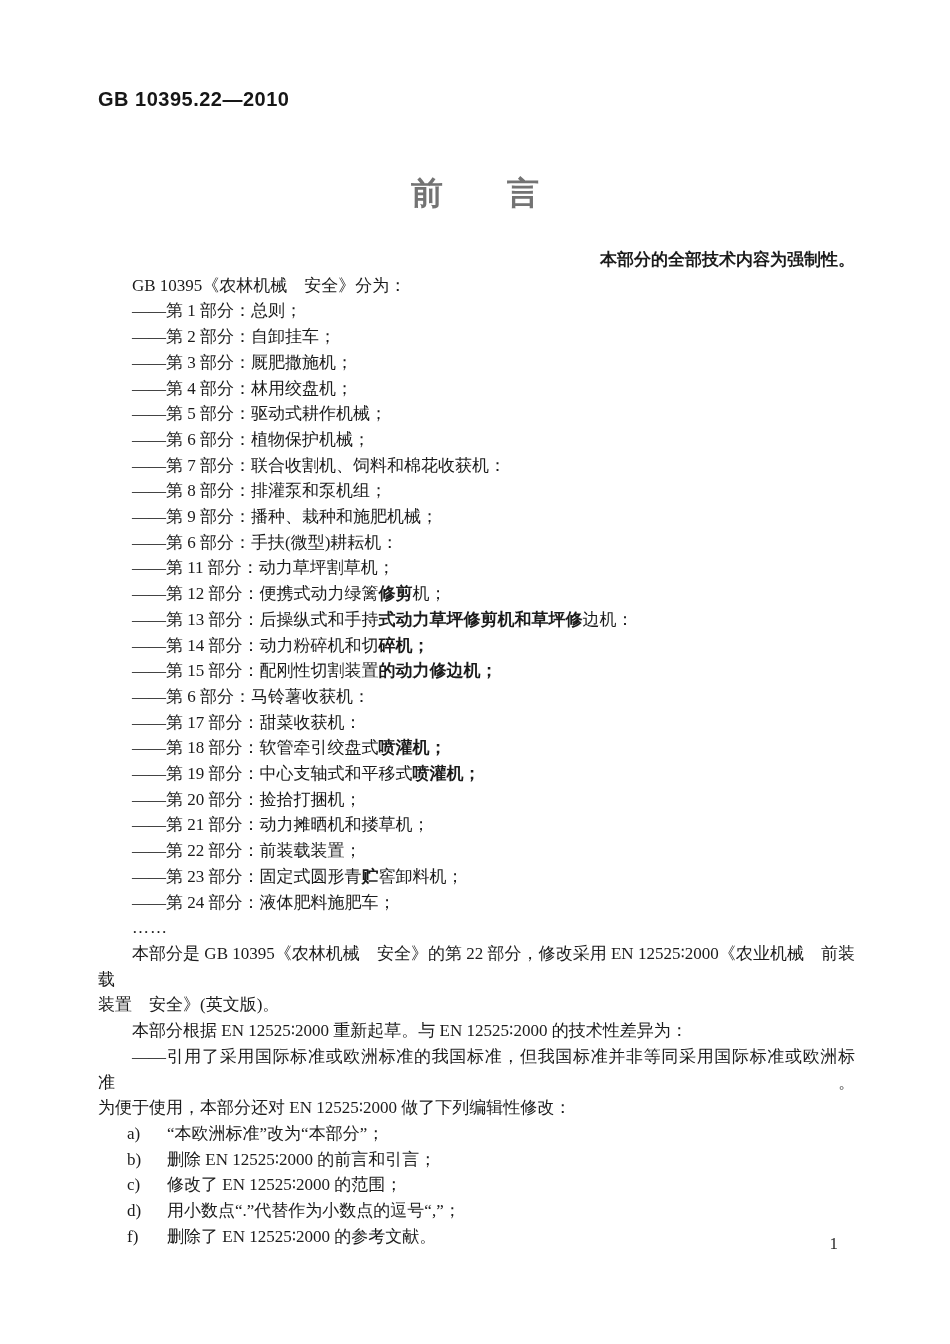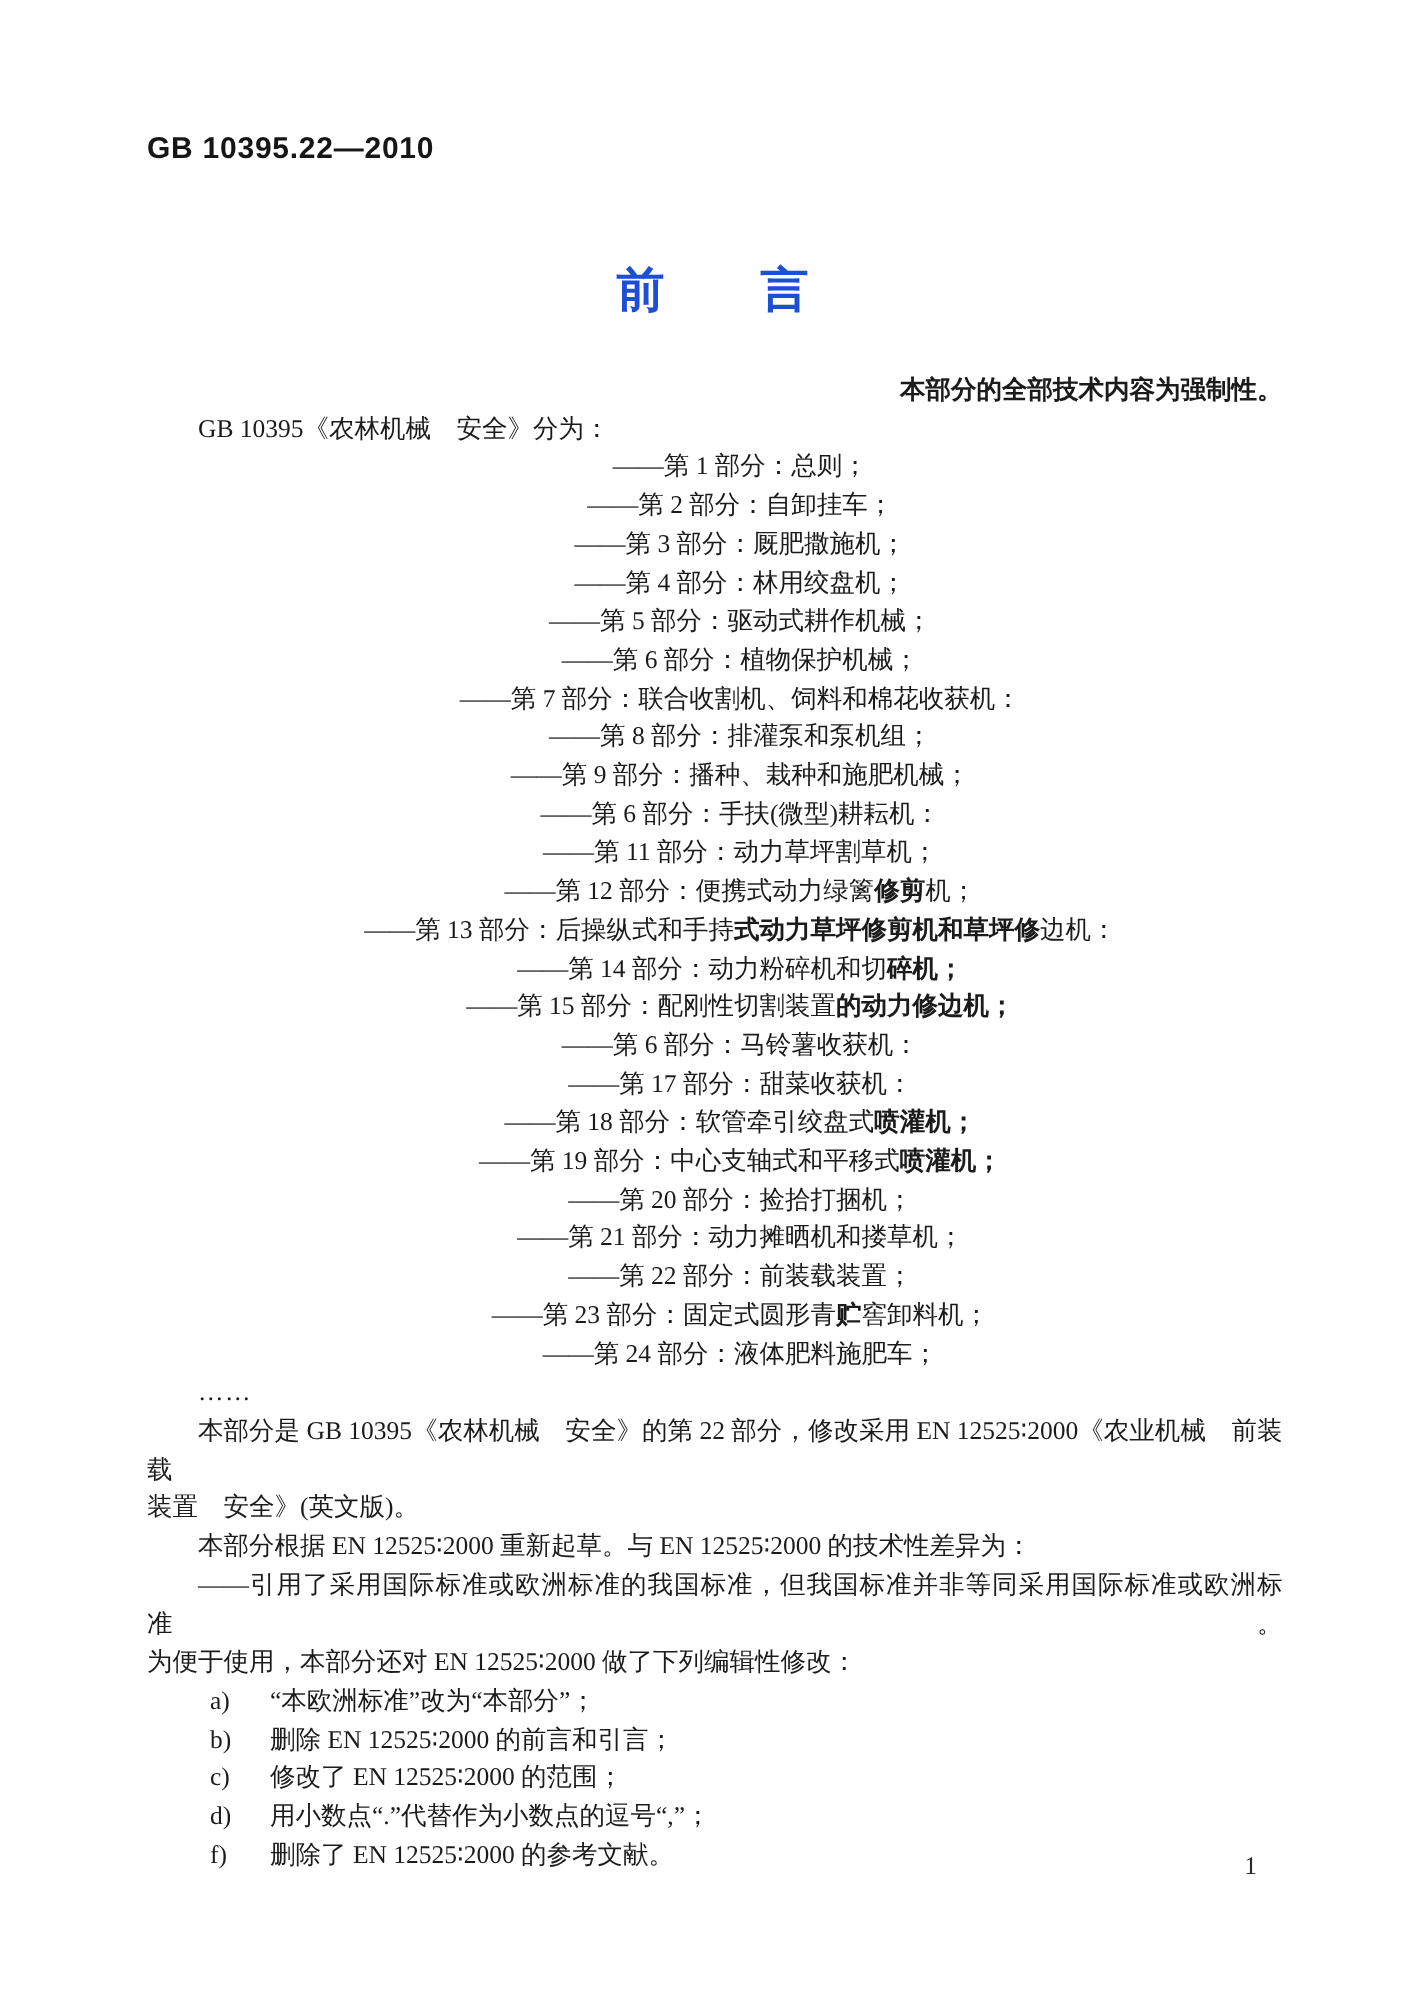--- a/index.html
+++ b/index.html
@@ -26,40 +26,40 @@
   }
   .doc-title {
     position: absolute;
     top: 172px;
     left: 0;
     width: 100%;
     text-align: center;
     font-family: "Liberation Sans", "DejaVu Sans", sans-serif;
     font-weight: 700;
     font-size: 32px;
-    color: #1d4ed8;
+    color: #737373;
   }
   .content {
     position: absolute;
     top: 247px;
     left: 98px;
     width: 757px;
     font-size: 17px;
     line-height: 25.7px;
     color: #1b1b1b;
   }
   .indent { text-indent: 2em; }
   .bold { font-weight: 700; text-align: right; }
   .stretch {
     text-align: justify;
     text-align-last: justify;
   }
-  .part-item { text-indent: 2em; white-space: nowrap; text-align: center; }
+  .part-item { text-indent: 2em; white-space: nowrap; }
   .ellipsis-line { text-indent: 2em; letter-spacing: 1px; }
-  .edit-row { margin-left: 42px; white-space: nowrap; }
+  .edit-row { margin-left: 29px; white-space: nowrap; }
   .edit-label { display: inline-block; width: 40px; }
   .page-number {
     position: absolute;
     top: 1234px;
     left: 0;
     width: 100%;
     padding-right: 112px;
     text-align: right;
     font-size: 17px;
     color: #2a2a2a;

